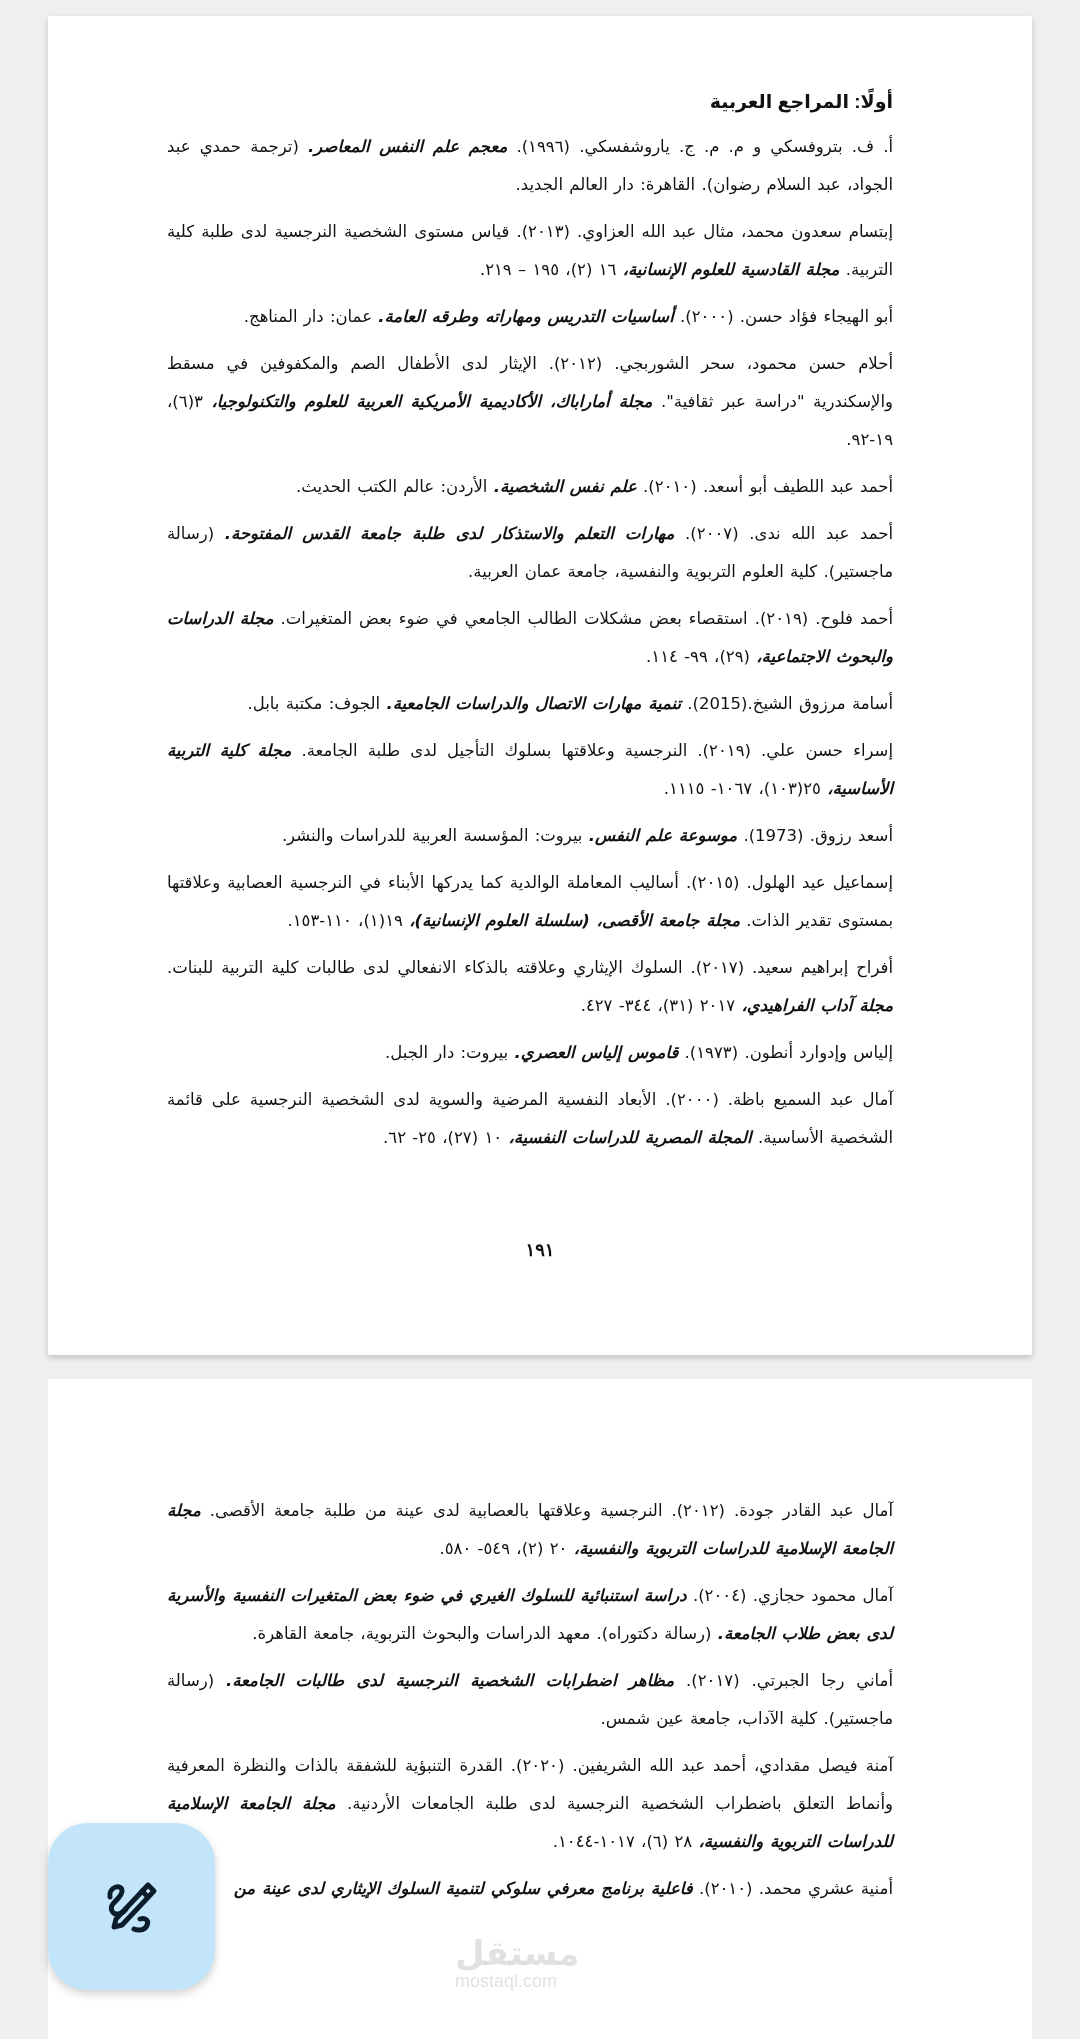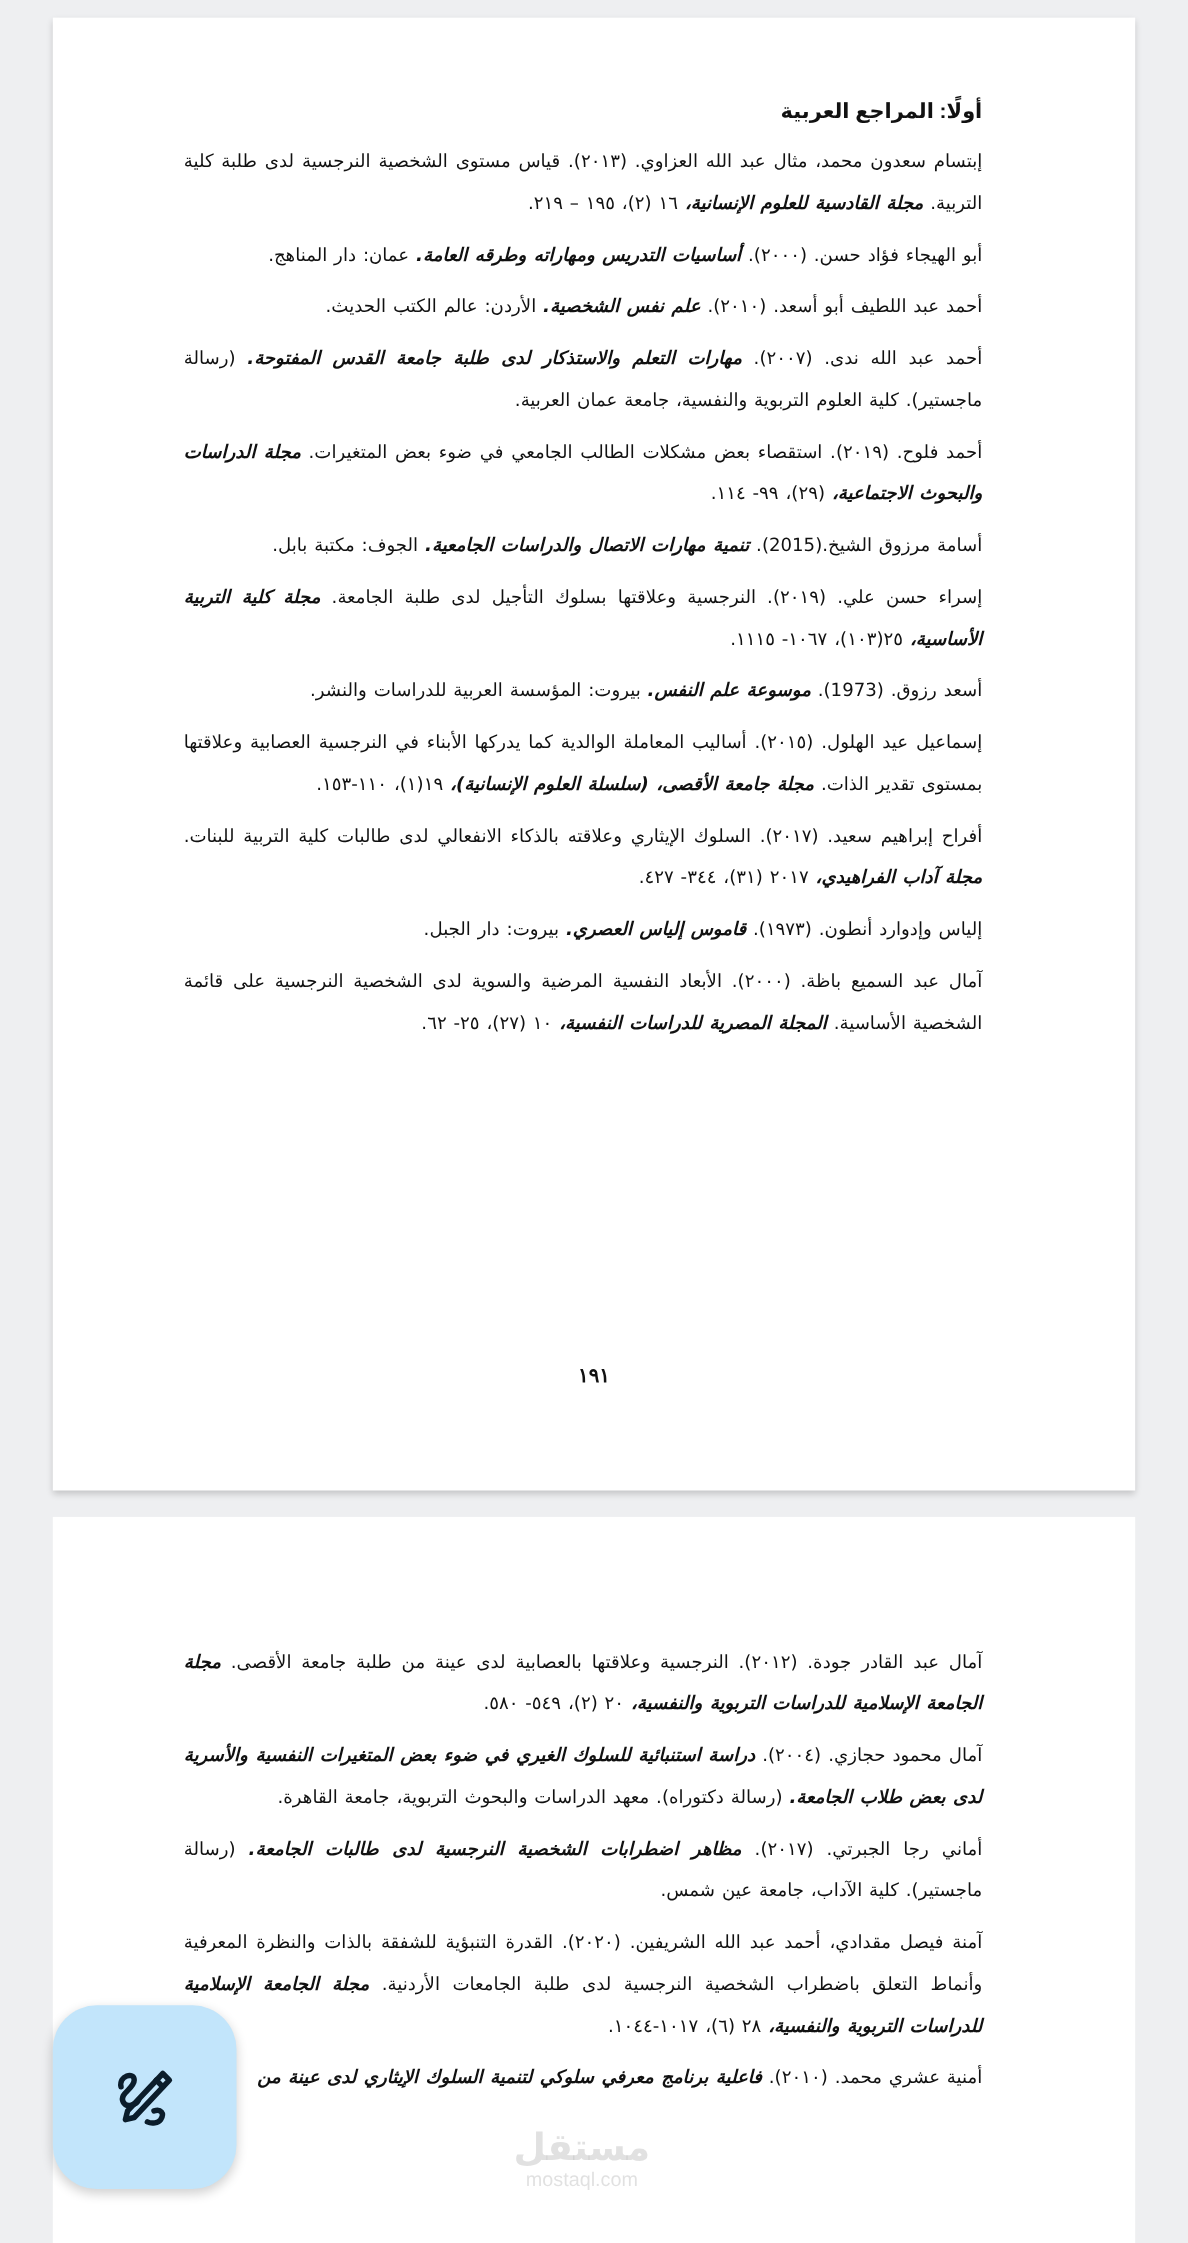--- a/index.html
+++ b/index.html
@@ -82,24 +82,24 @@
     background: #c2e5fb;
     box-shadow: 0 4px 10px rgba(0,0,0,0.18);
     display: flex;
     align-items: center;
     justify-content: center;
     cursor: pointer;
   }
   .fab svg { width: 64px; height: 64px; }
   .watermark {
     position: absolute;
-    left: 444px;
+    left: 455px;
     top: 1935px;
     width: 170px;
-    text-align: center;
+    text-align: left;
     color: rgba(120,120,120,0.22);
     pointer-events: none;
   }
   .watermark .wm-ar {
     font-family: "DejaVu Sans", sans-serif;
     font-weight: bold;
     font-size: 34px;
     line-height: 36px;
     direction: rtl;
   }
@@ -111,22 +111,24 @@
 </style>
 </head>
 <body>
 
 <div class="viewer">
 
   <div class="page page-1">
     <div class="page-content">
       <div class="section-heading">أولًا: المراجع العربية</div>
 
+      <p class="ref"><span>أ. ف. بتروفسكي و م. م. ج. ياروشفسكي. (١٩٩٦). </span><span class="src">معجم علم النفس المعاصر.</span><span> (ترجمة حمدي عبد الجواد، عبد السلام رضوان). القاهرة: دار العالم الجديد.</span></p>
       <p class="ref"><span>إبتسام سعدون محمد، مثال عبد الله العزاوي. (٢٠١٣). قياس مستوى الشخصية النرجسية لدى طلبة كلية التربية. </span><span class="src">مجلة القادسية للعلوم الإنسانية،</span><span> ١٦ (٢)، ١٩٥ – ٢١٩.</span></p>
       <p class="ref"><span>أبو الهيجاء فؤاد حسن. (٢٠٠٠). </span><span class="src">أساسيات التدريس ومهاراته وطرقه العامة.</span><span> عمان: دار المناهج.</span></p>
+      <p class="ref"><span>أحلام حسن محمود، سحر الشوربجي. (٢٠١٢). الإيثار لدى الأطفال الصم والمكفوفين في مسقط والإسكندرية "دراسة عبر ثقافية". </span><span class="src">مجلة أماراباك، الأكاديمية الأمريكية العربية للعلوم والتكنولوجيا،</span><span> ٣(٦)، ١٩-٩٢.</span></p>
       <p class="ref"><span>أحمد عبد اللطيف أبو أسعد. (٢٠١٠). </span><span class="src">علم نفس الشخصية.</span><span> الأردن: عالم الكتب الحديث.</span></p>
       <p class="ref"><span>أحمد عبد الله ندى. (٢٠٠٧). </span><span class="src">مهارات التعلم والاستذكار لدى طلبة جامعة القدس المفتوحة.</span><span> (رسالة ماجستير). كلية العلوم التربوية والنفسية، جامعة عمان العربية.</span></p>
       <p class="ref"><span>أحمد فلوح. (٢٠١٩). استقصاء بعض مشكلات الطالب الجامعي في ضوء بعض المتغيرات. </span><span class="src">مجلة الدراسات والبحوث الاجتماعية،</span><span> (٢٩)، ٩٩- ١١٤.</span></p>
       <p class="ref"><span>أسامة مرزوق الشيخ.(2015). </span><span class="src">تنمية مهارات الاتصال والدراسات الجامعية.</span><span> الجوف: مكتبة بابل.</span></p>
       <p class="ref"><span>إسراء حسن علي. (٢٠١٩). النرجسية وعلاقتها بسلوك التأجيل لدى طلبة الجامعة. </span><span class="src">مجلة كلية التربية الأساسية،</span><span> ٢٥(١٠٣)، ١٠٦٧- ١١١٥.</span></p>
       <p class="ref"><span>أسعد رزوق. (1973). </span><span class="src">موسوعة علم النفس.</span><span> بيروت: المؤسسة العربية للدراسات والنشر.</span></p>
       <p class="ref"><span>إسماعيل عيد الهلول. (٢٠١٥). أساليب المعاملة الوالدية كما يدركها الأبناء في النرجسية العصابية وعلاقتها بمستوى تقدير الذات. </span><span class="src">مجلة جامعة الأقصى، (سلسلة العلوم الإنسانية)،</span><span> ١٩(١)، ١١٠-١٥٣.</span></p>
       <p class="ref"><span>أفراح إبراهيم سعيد. (٢٠١٧). السلوك الإيثاري وعلاقته بالذكاء الانفعالي لدى طالبات كلية التربية للبنات. </span><span class="src">مجلة آداب الفراهيدي،</span><span> ٢٠١٧ (٣١)، ٣٤٤- ٤٢٧.</span></p>
       <p class="ref"><span>إلياس وإدوارد أنطون. (١٩٧٣). </span><span class="src">قاموس إلياس العصري.</span><span> بيروت: دار الجبل.</span></p>
       <p class="ref"><span>آمال عبد السميع باظة. (٢٠٠٠). الأبعاد النفسية المرضية والسوية لدى الشخصية النرجسية على قائمة الشخصية الأساسية. </span><span class="src">المجلة المصرية للدراسات النفسية،</span><span> ١٠ (٢٧)، ٢٥- ٦٢.</span></p>

